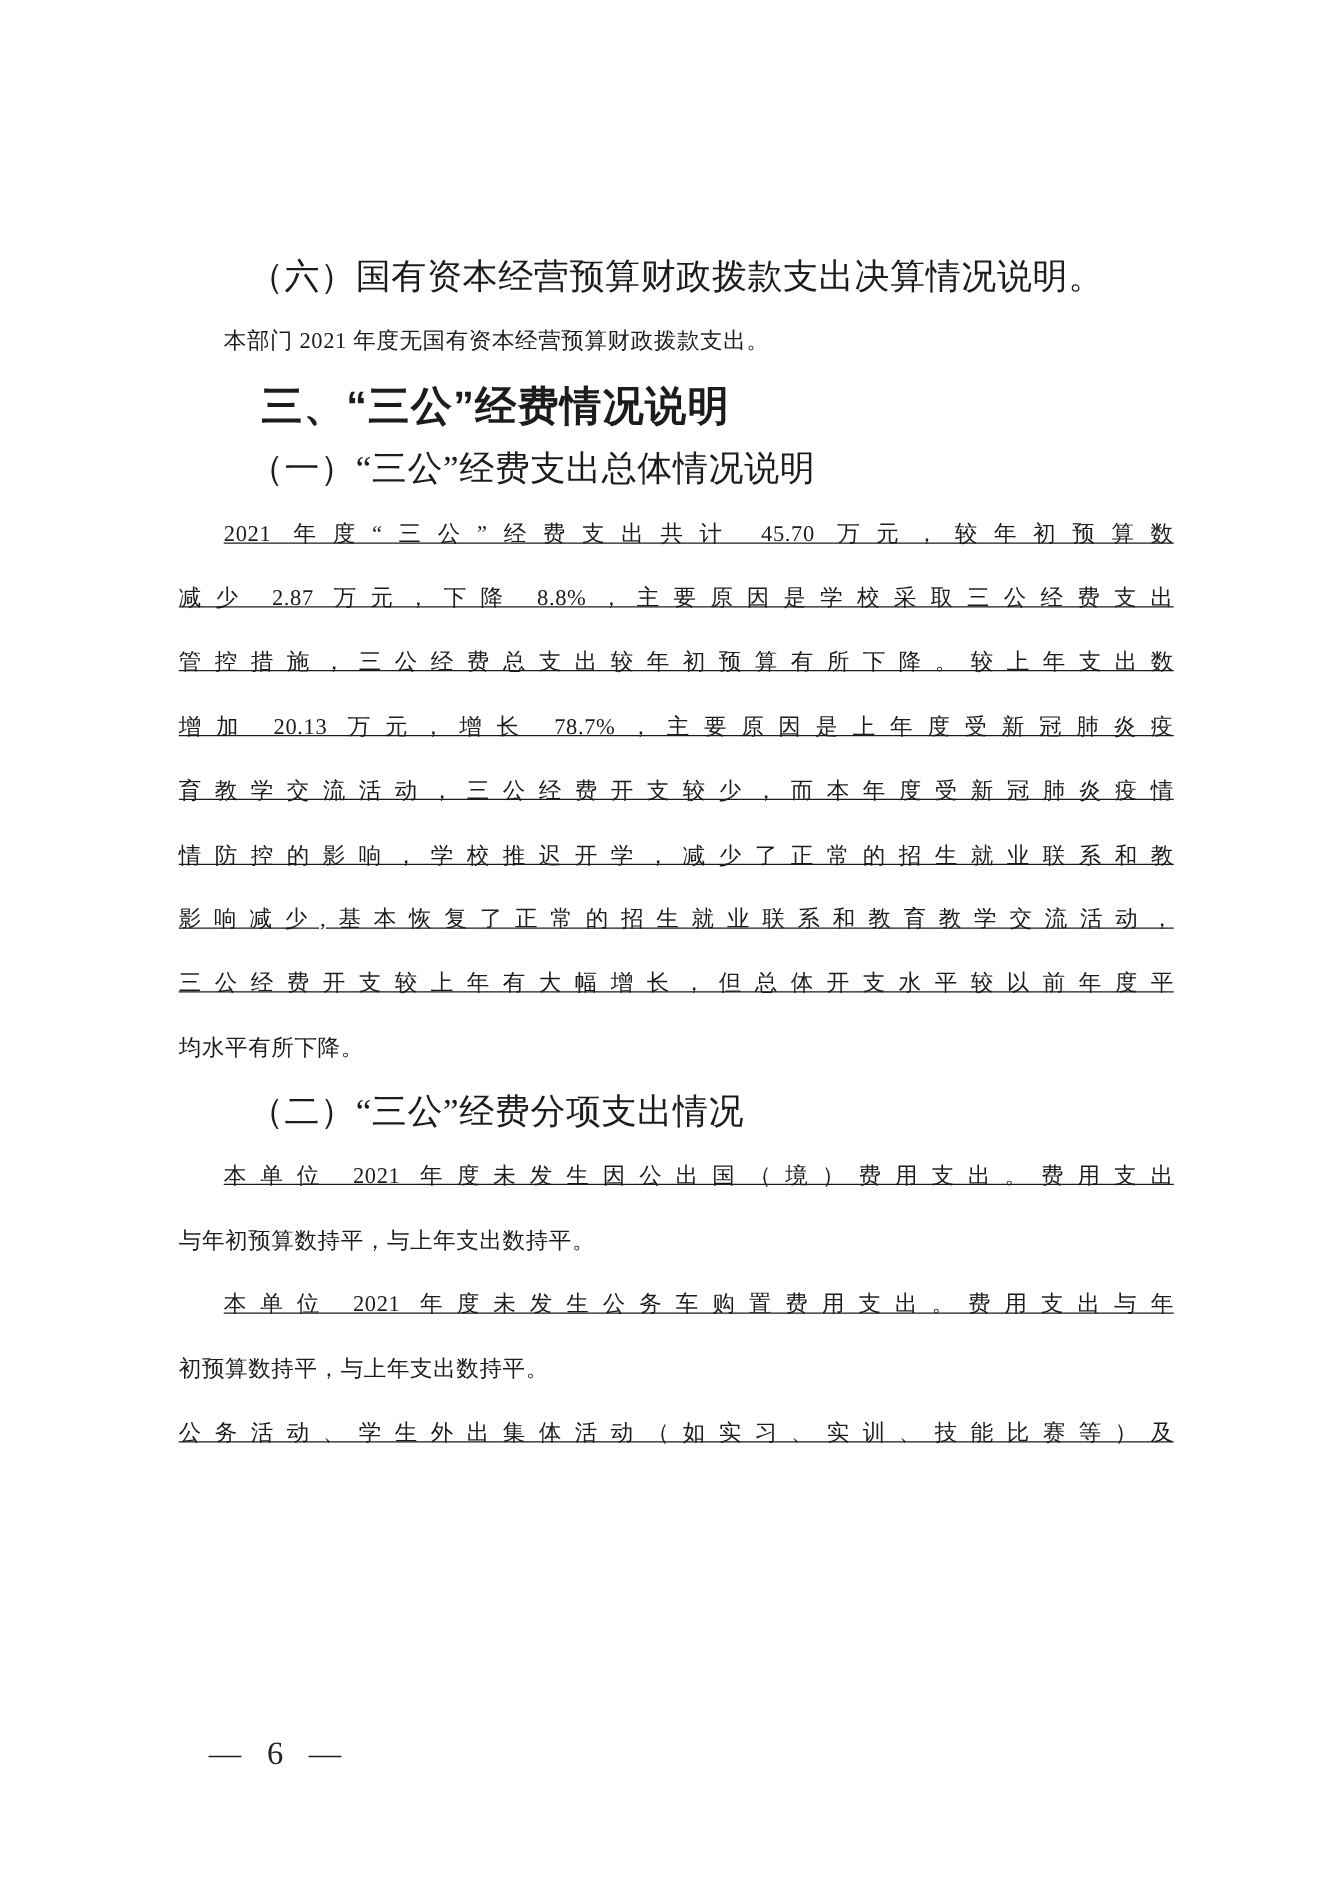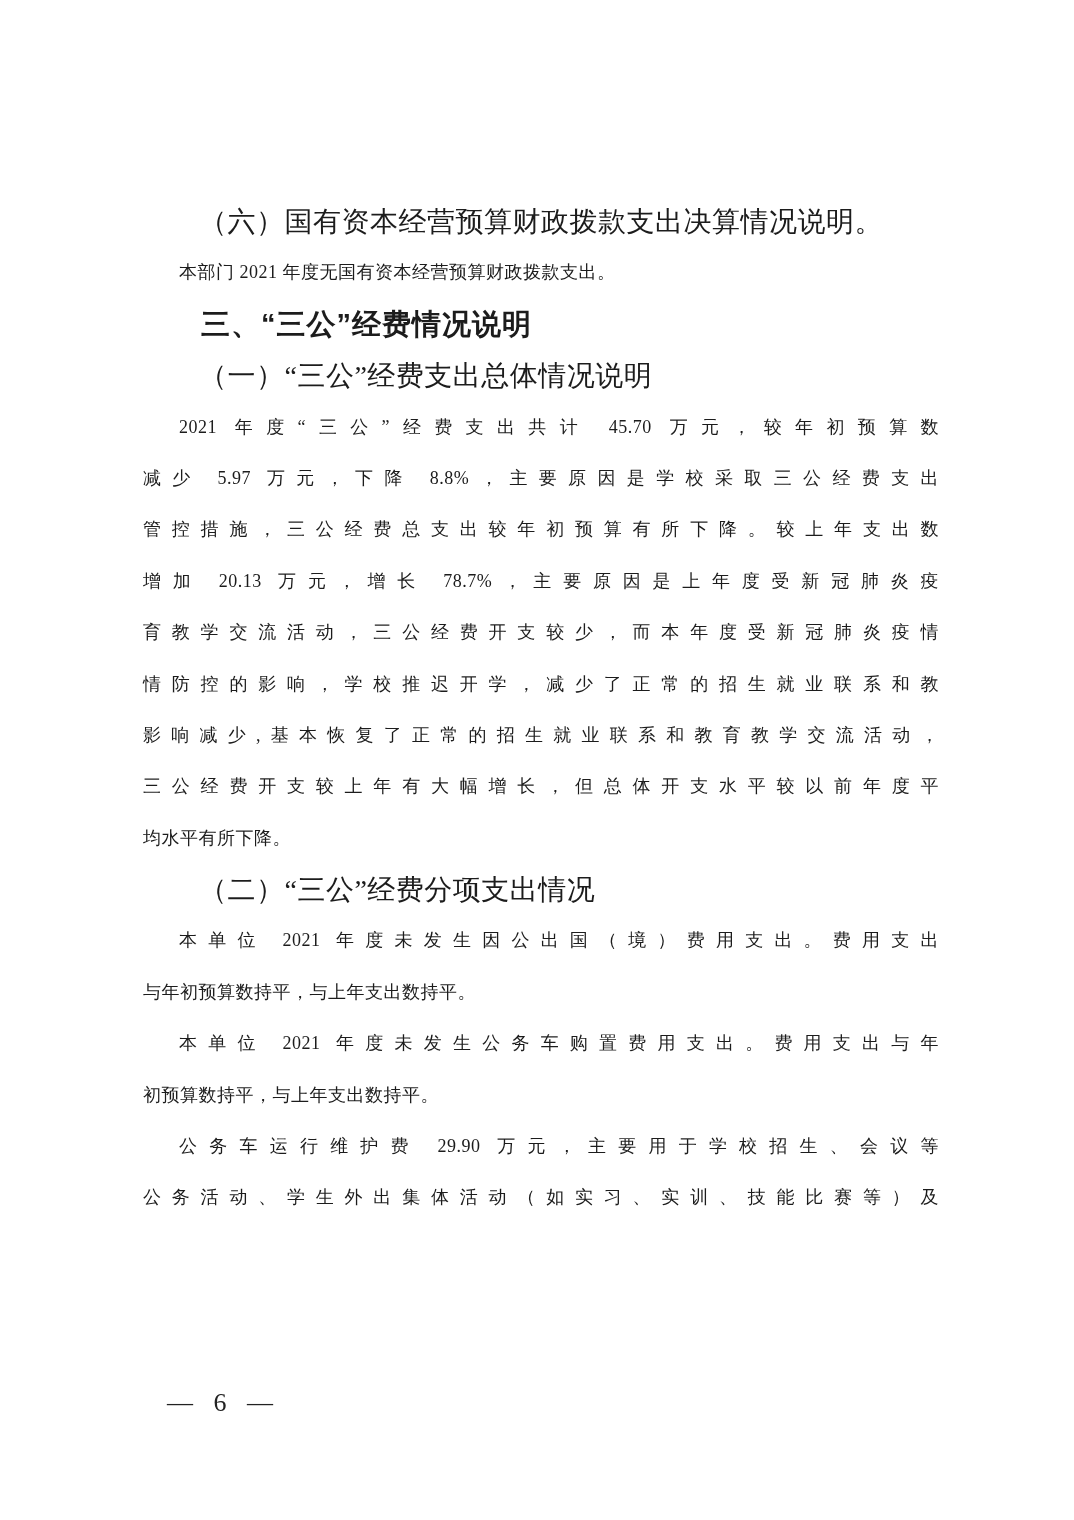--- a/index.html
+++ b/index.html
@@ -28,25 +28,26 @@
     height: 51.4px;
     text-align: left;
     letter-spacing: 0.5px;
   }
   .indent {
     text-indent: 2em;
   }
   .stretch {
     text-align: justify;
     text-align-last: justify;
+    text-decoration: underline;
   }
   .heading {
     font-family: "Liberation Sans", "DejaVu Sans", sans-serif;
     font-weight: bold;
-    font-size: 29px;
+    font-size: 33px;
     letter-spacing: 1px;
   }
   .kaiti {
     font-size: 28px;
     letter-spacing: 0.5px;
   }
   .footer {
     position: absolute;
     left: 167px;
     top: 1383px;
@@ -59,31 +60,30 @@
 </head>
 <body>
 
 <div class="page">
   <div class="content">
     <div class="ln indent kaiti">（六）国有资本经营预算财政拨款支出决算情况说明。</div>
     <div class="ln indent">本部门 2021 年度无国有资本经营预算财政拨款支出。</div>
     <div class="ln indent heading">三、“三公”经费情况说明</div>
     <div class="ln indent kaiti">（一）“三公”经费支出总体情况说明</div>
     <div class="ln indent stretch">2021 年度“三公”经费支出共计 45.70 万元，较年初预算数</div>
-    <div class="ln stretch">减少 5.97 万元，下降 8.8%，主要原因是学校采取三公经费支出</div>
+    <div class="ln stretch">减少 2.87 万元，下降 8.8%，主要原因是学校采取三公经费支出</div>
     <div class="ln stretch">管控措施，三公经费总支出较年初预算有所下降。较上年支出数</div>
     <div class="ln stretch">增加 20.13 万元，增长 78.7%，主要原因是上年度受新冠肺炎疫</div>
     <div class="ln stretch">育教学交流活动，三公经费开支较少，而本年度受新冠肺炎疫情</div>
     <div class="ln stretch">情防控的影响，学校推迟开学，减少了正常的招生就业联系和教</div>
     <div class="ln stretch">影响减少,基本恢复了正常的招生就业联系和教育教学交流活动，</div>
     <div class="ln stretch">三公经费开支较上年有大幅增长，但总体开支水平较以前年度平</div>
     <div class="ln">均水平有所下降。</div>
     <div class="ln indent kaiti">（二）“三公”经费分项支出情况</div>
     <div class="ln indent stretch">本单位 2021 年度未发生因公出国（境）费用支出。费用支出</div>
     <div class="ln">与年初预算数持平，与上年支出数持平。</div>
     <div class="ln indent stretch">本单位 2021 年度未发生公务车购置费用支出。费用支出与年</div>
     <div class="ln">初预算数持平，与上年支出数持平。</div>
-    <div class="ln indent stretch">公务车运行维护费 29.90 万元，主要用于学校招生、会议等</div>
     <div class="ln stretch">公务活动、学生外出集体活动（如实习、实训、技能比赛等）及</div>
   </div>
 
   <div class="footer">— 6 —</div>
 </div>
 
 </body></html>

